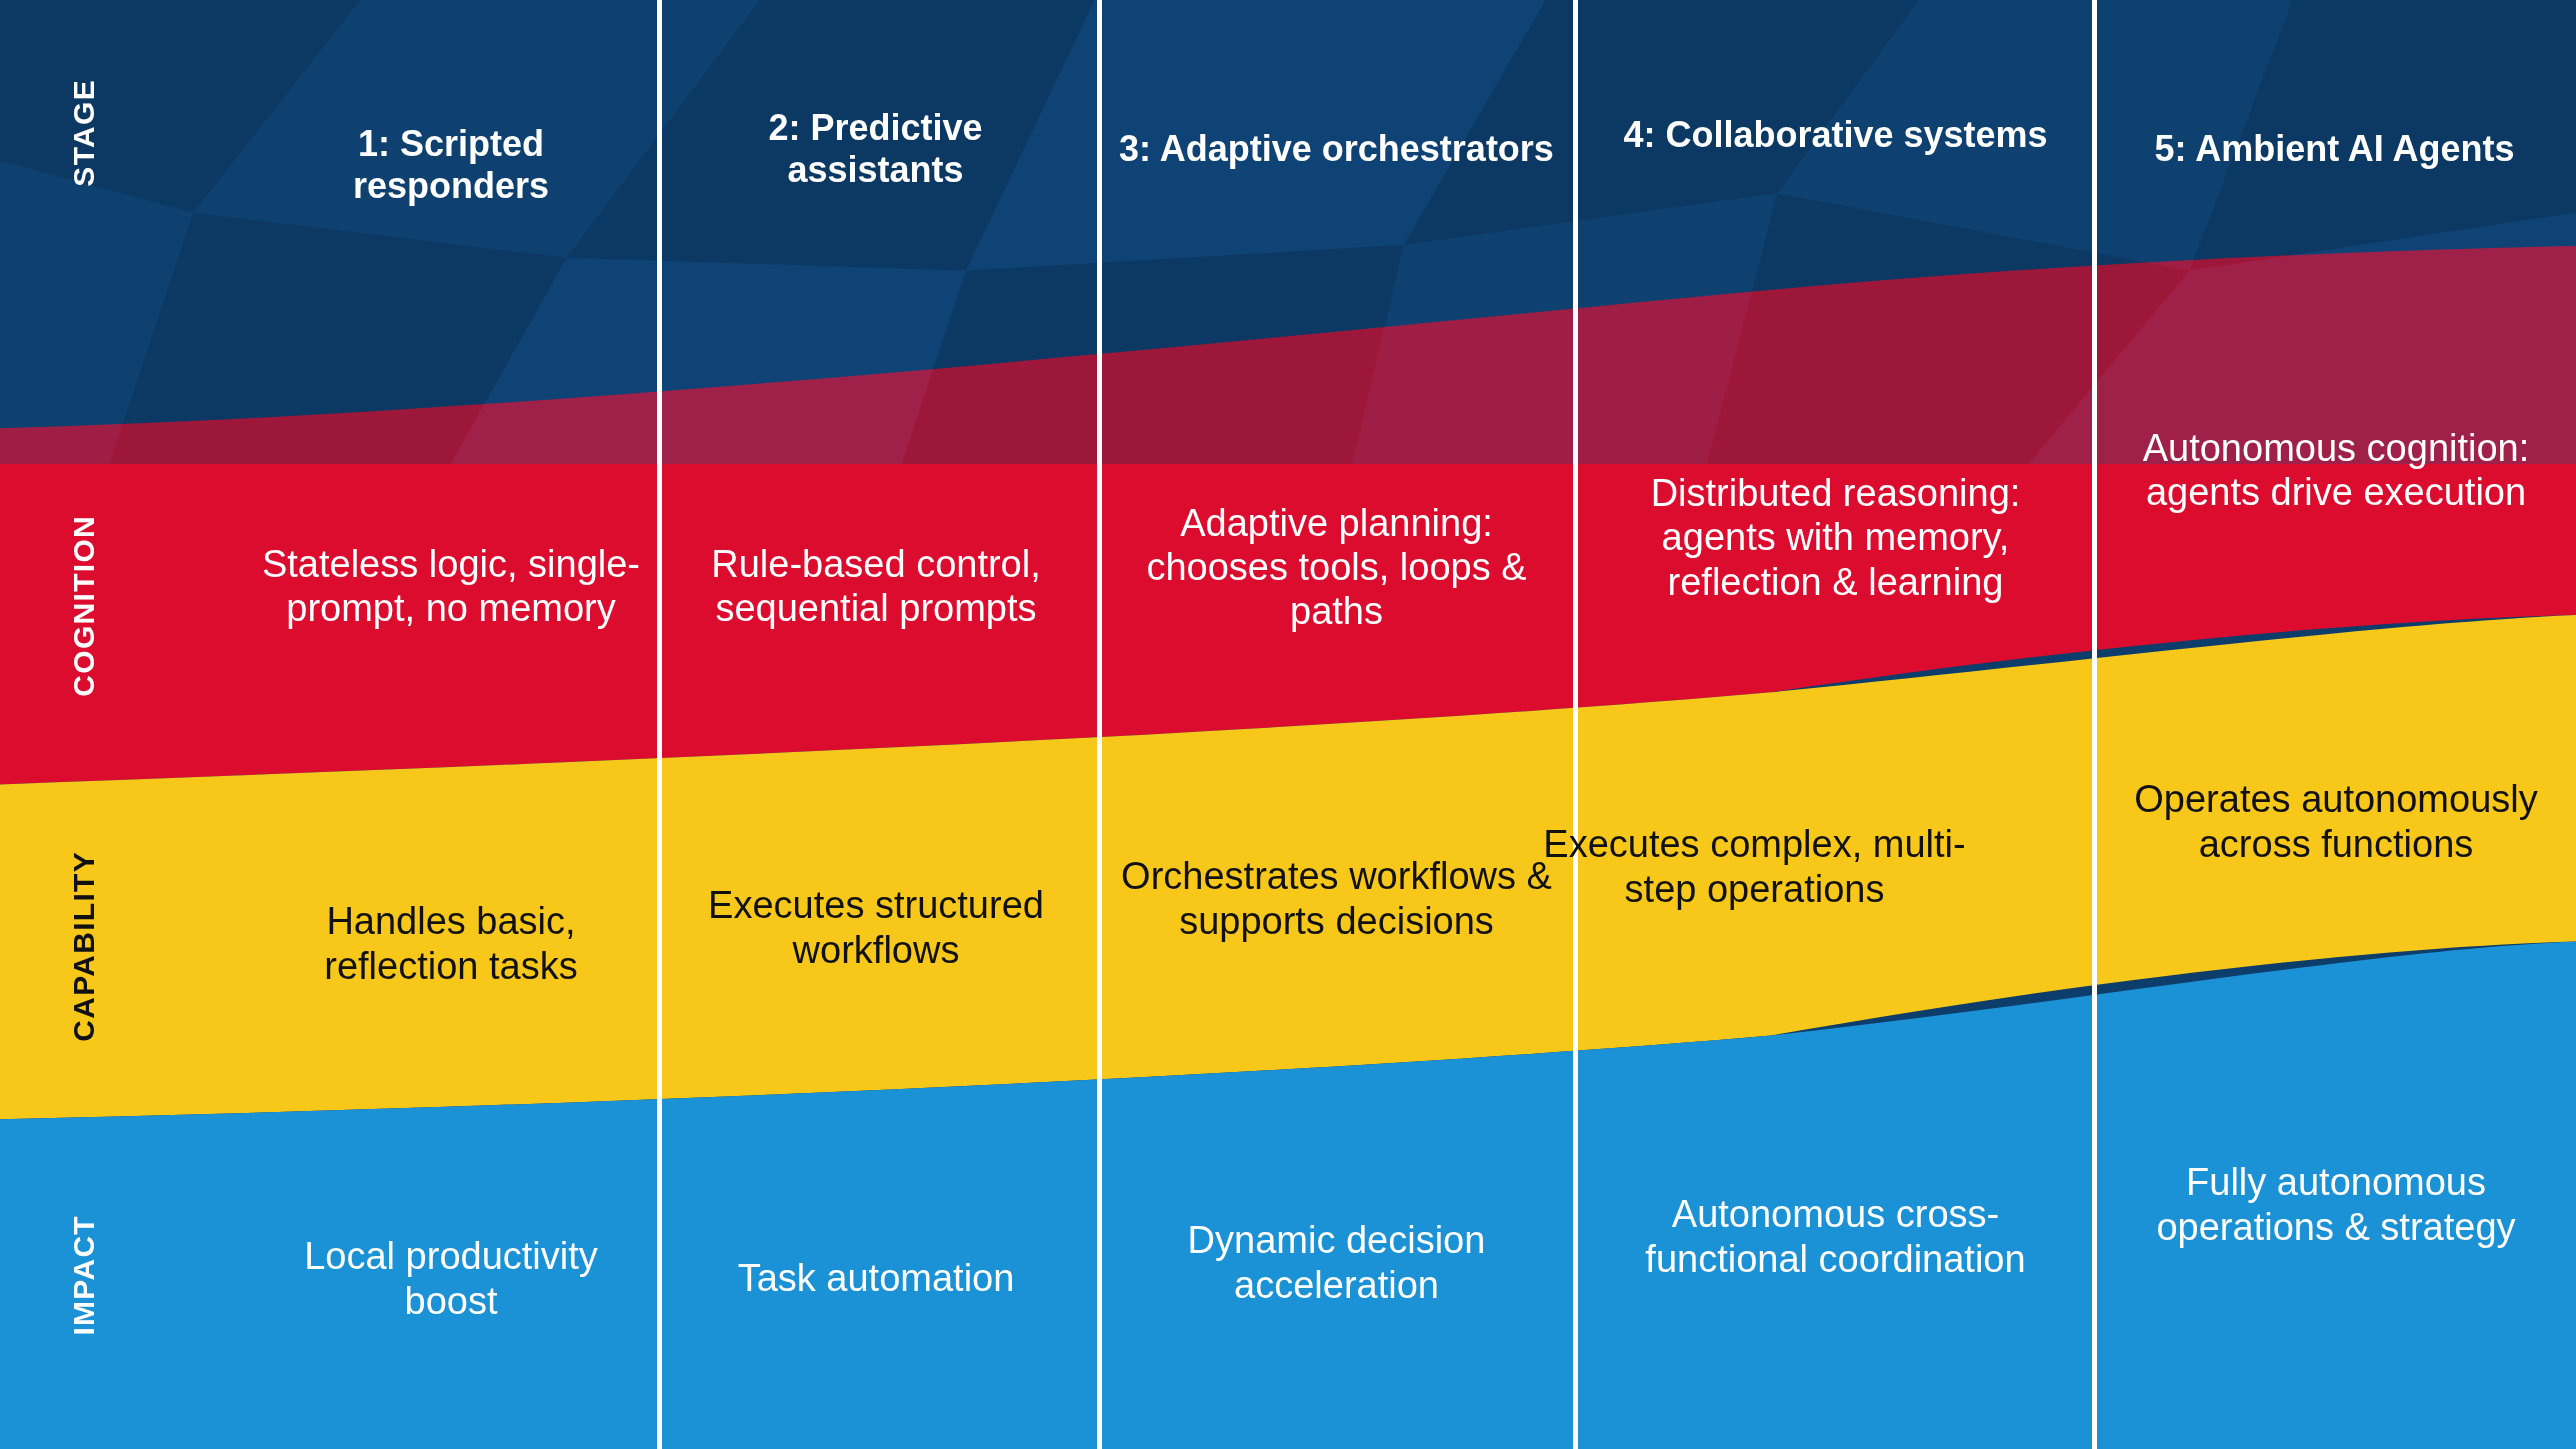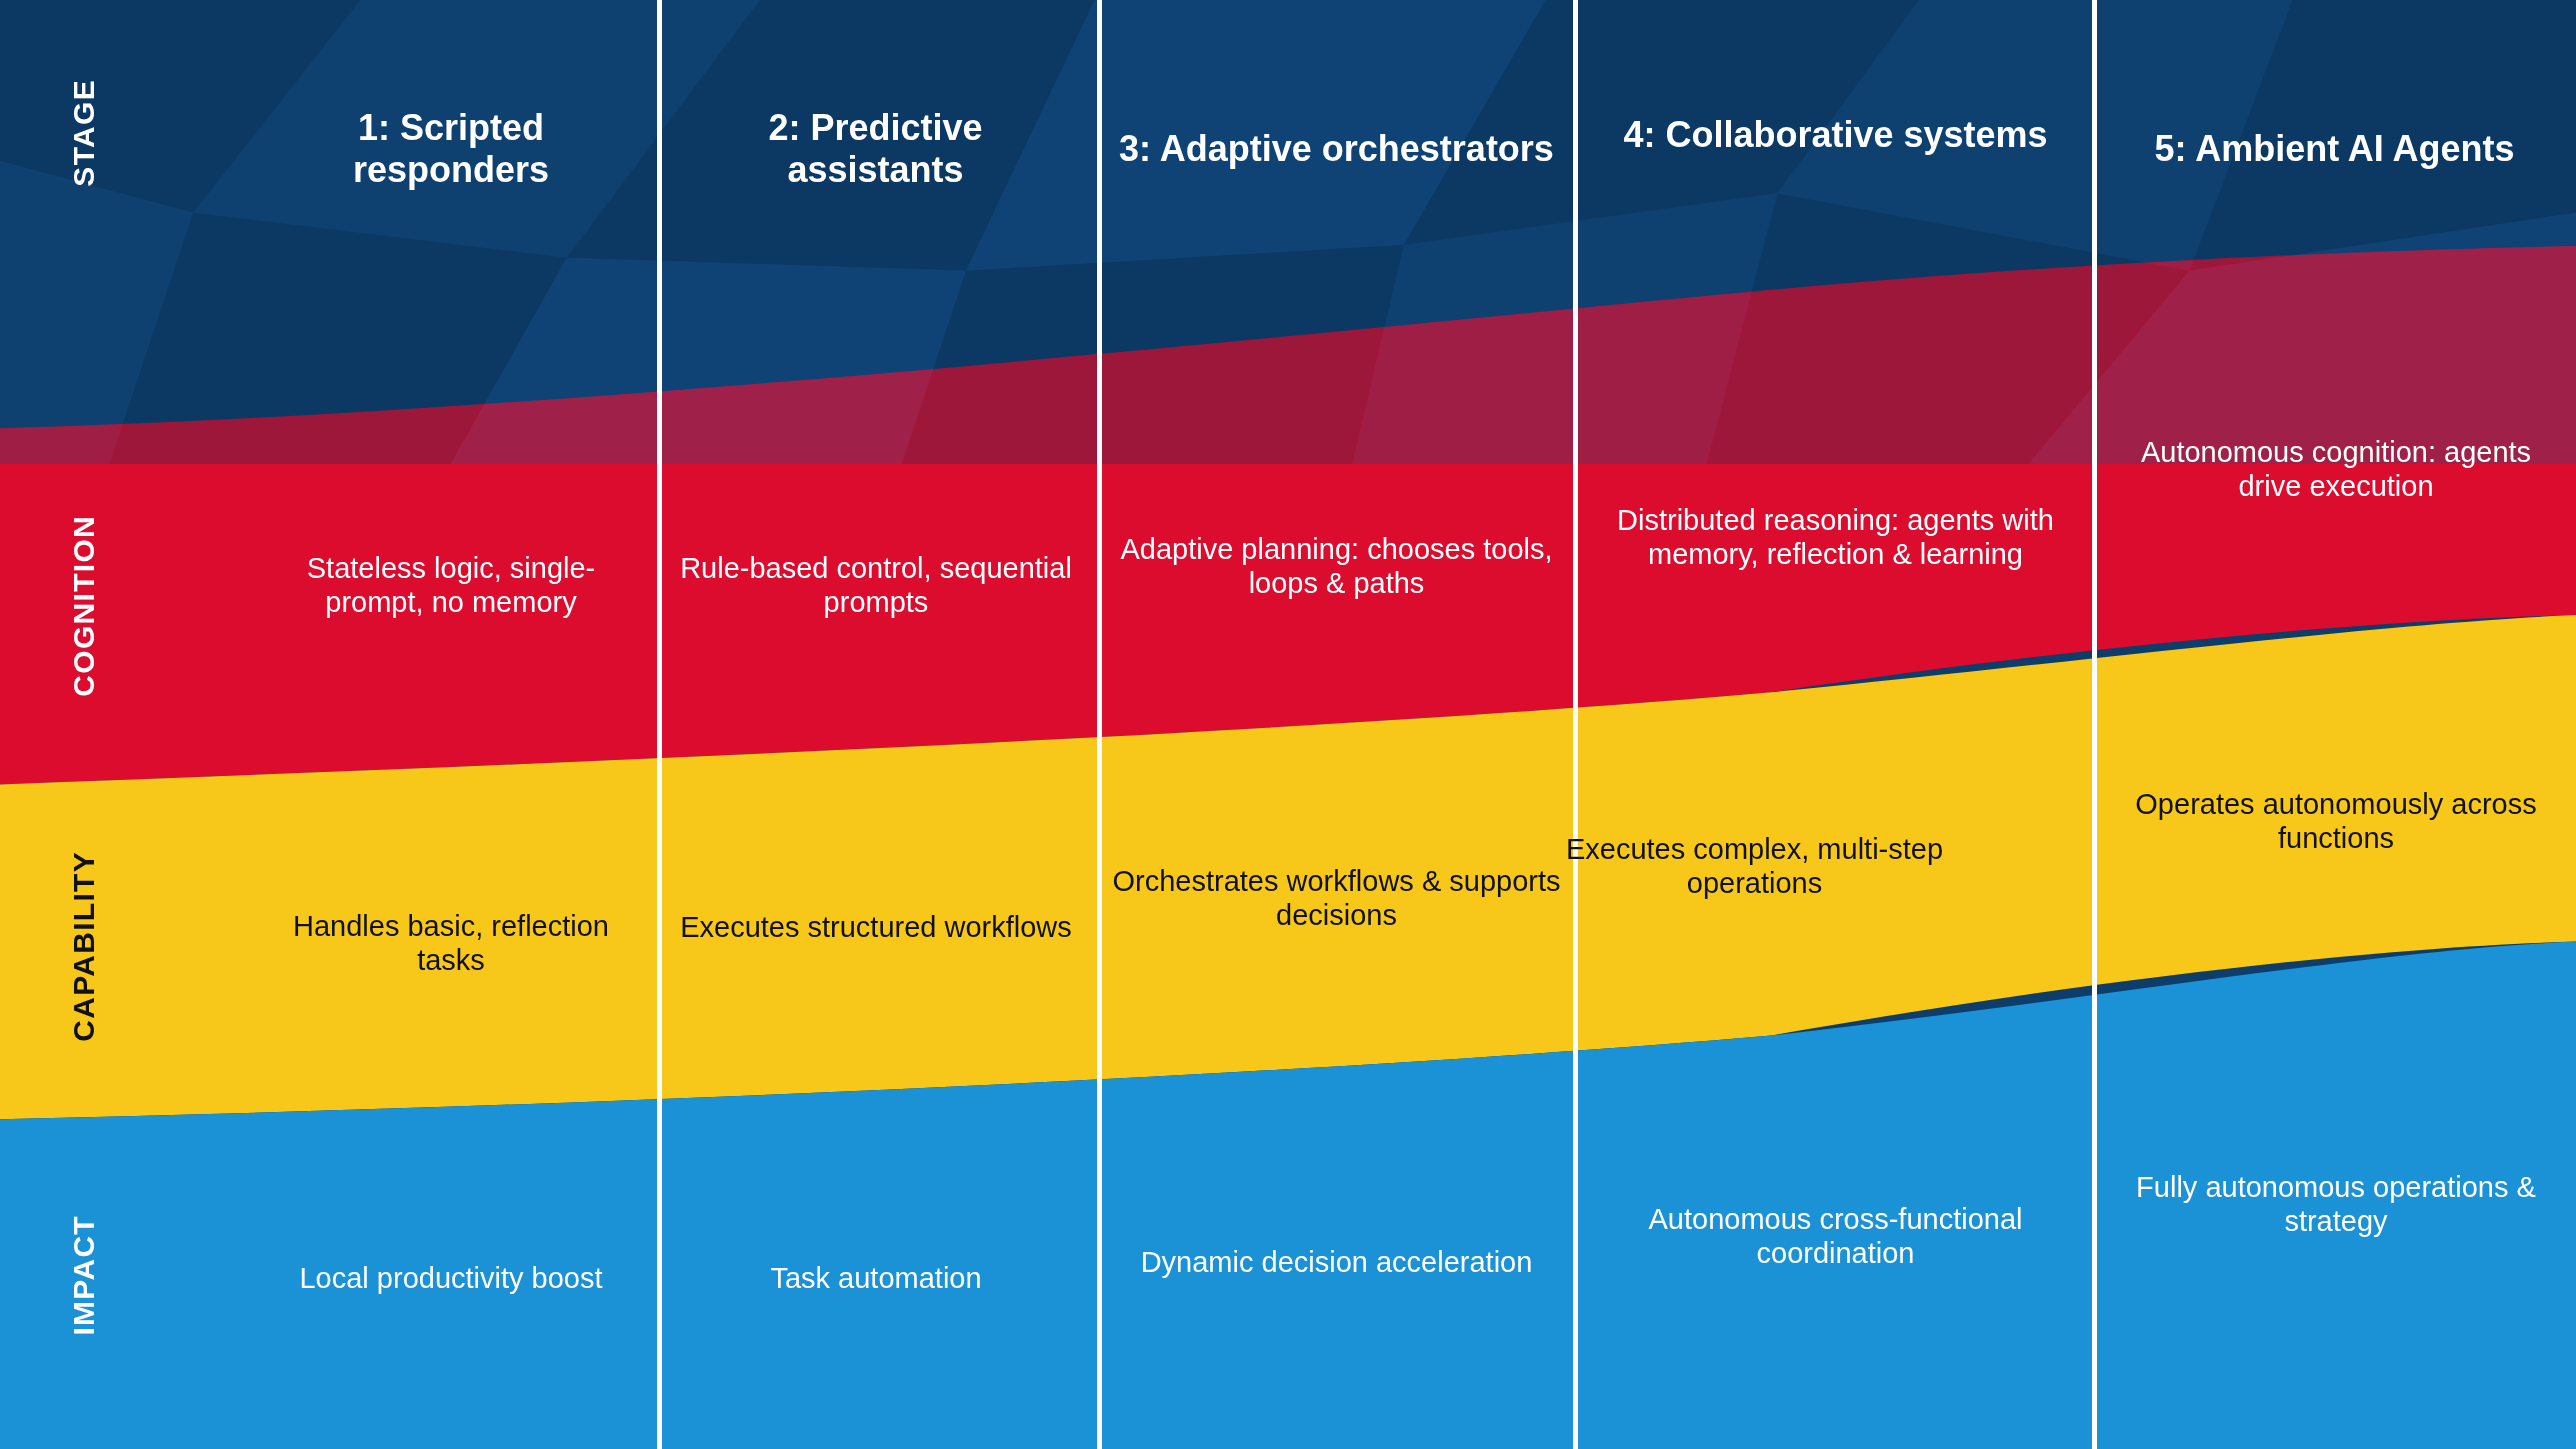--- a/index.html
+++ b/index.html
@@ -55,21 +55,21 @@
     align-items:center;
     justify-content:center;
     text-align:center;
     line-height:1.16;
     pointer-events:none;
   }
   .cell.head{
     font-size:36px;font-weight:bold;color:#ffffff;
   }
   .cell.body{
-    font-size:29px;font-weight:normal;
+    font-size:38px;font-weight:normal;
   }
   .light{color:#ffffff;}
   .dark{color:#111111;}
   .cell span{display:block;max-width:100%;}
 </style>
 </head>
 <body>
 
 <div id="stage">
 
@@ -119,21 +119,21 @@
   <div class="rowlabel rl-cog">
     <span>COGNITION</span>
   </div>
   <div class="rowlabel rl-cap">
     <span>CAPABILITY</span>
   </div>
   <div class="rowlabel rl-imp">
     <span>IMPACT</span>
   </div>
 
-  <div class="cell head" style="left:258px;top:84px;width:386px;height:129px;">
+  <div class="cell head" style="left:258px;top:100px;width:386px;height:129px;">
     <span>1: Scripted responders</span>
   </div>
   <div class="cell head" style="left:676px;top:84px;width:399px;height:129px;">
     <span>2: Predictive assistants</span>
   </div>
   <div class="cell head" style="left:1111px;top:84px;width:451px;height:129px;text-align:center;">
     <span>3: Adaptive orchestrators</span>
   </div>
   <div class="cell head" style="left:1591px;top:70px;width:489px;height:129px;">
     <span>4: Collaborative systems</span>

